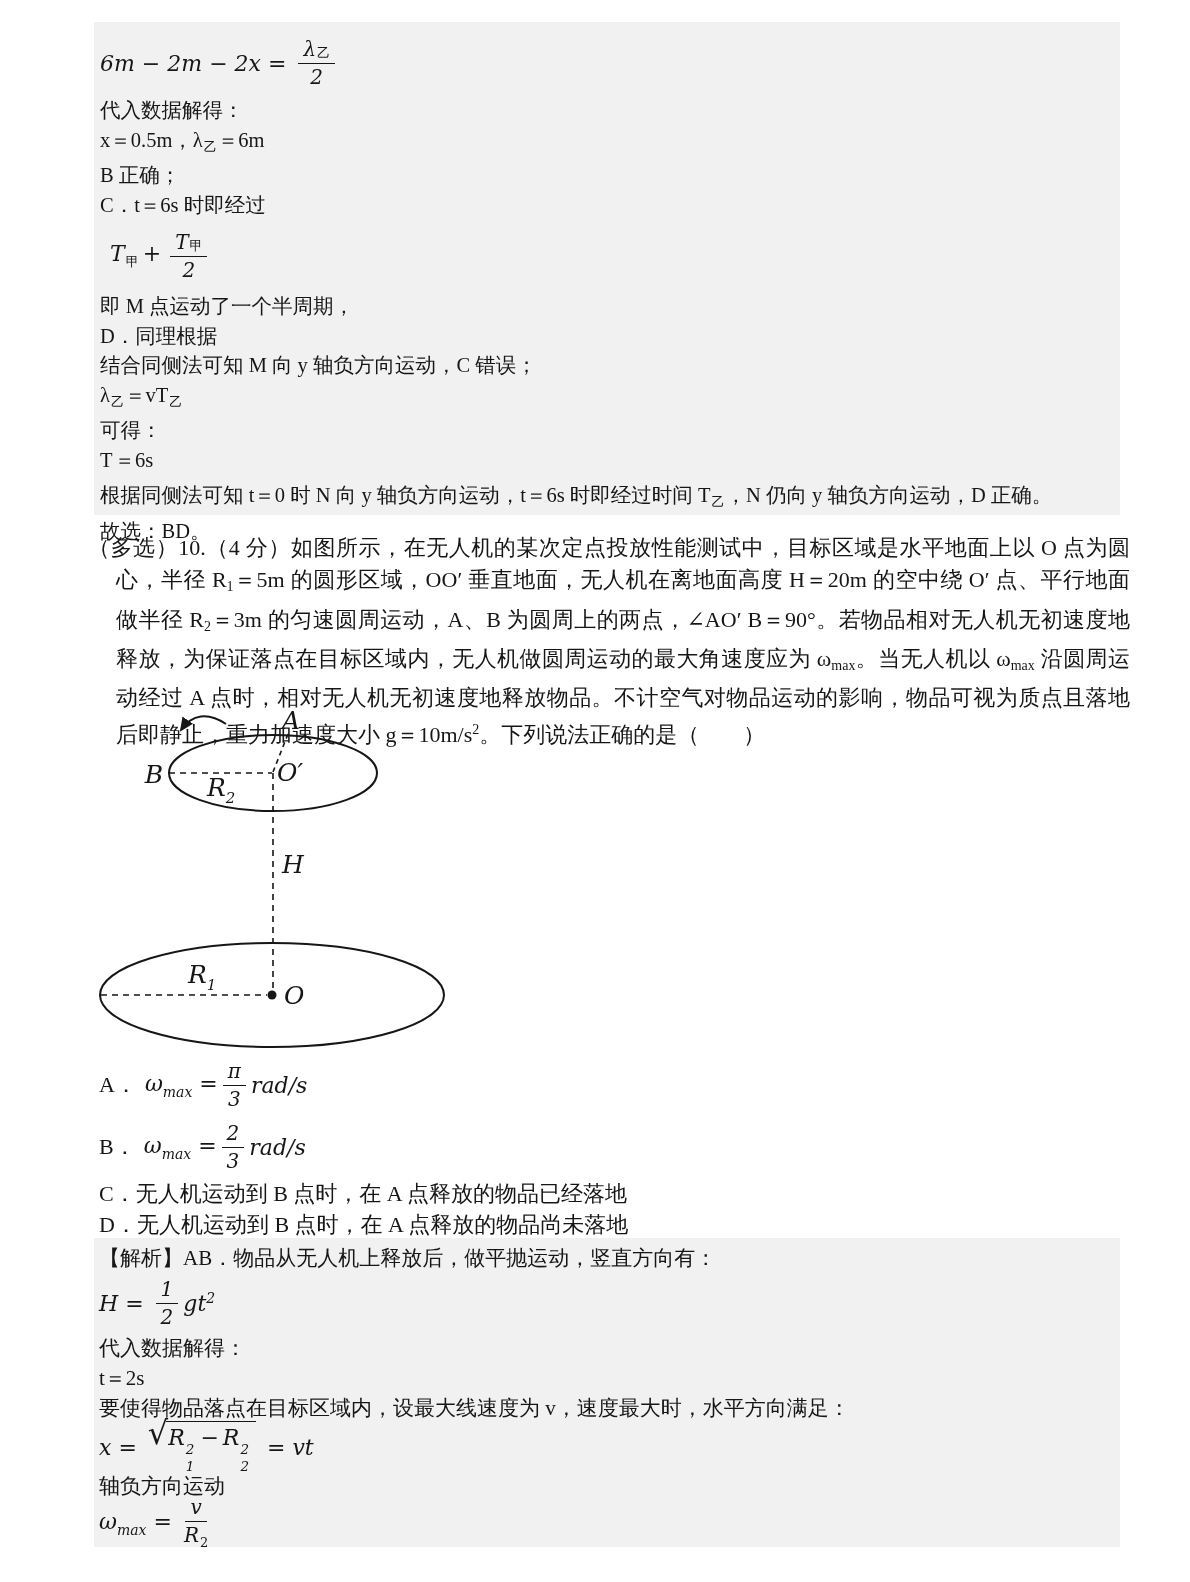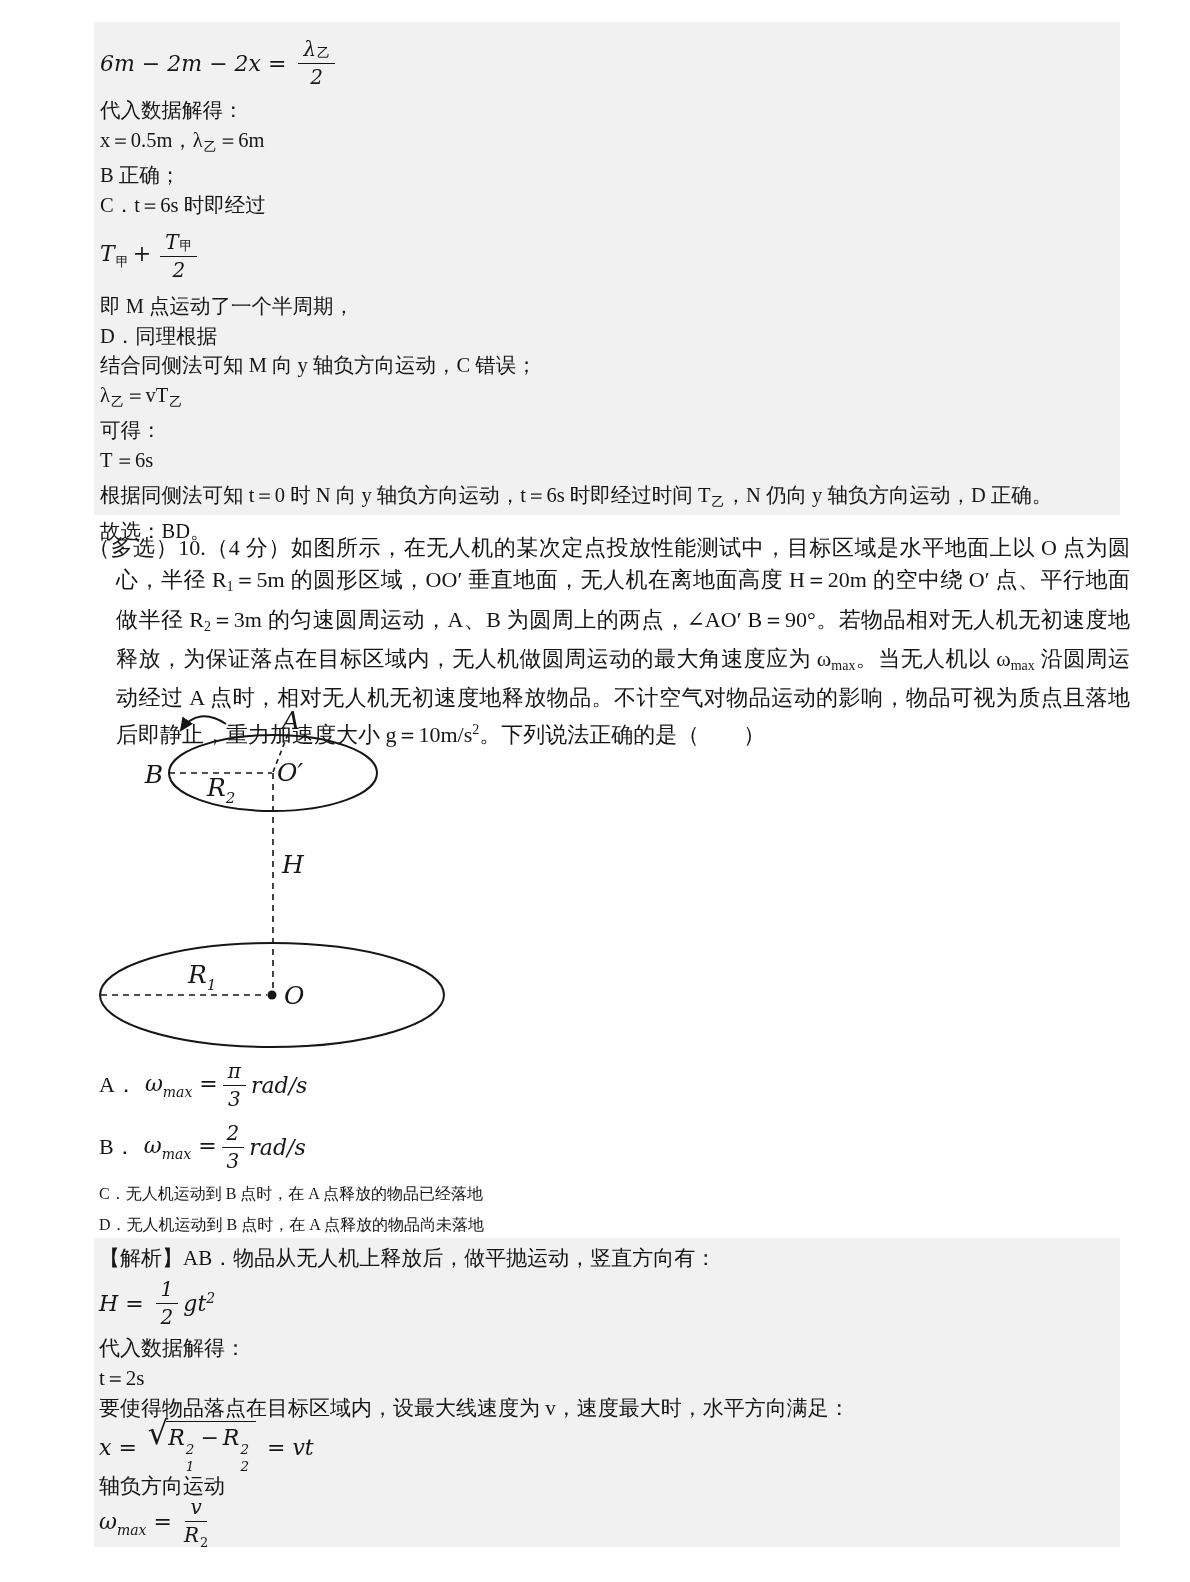--- a/index.html
+++ b/index.html
@@ -13,21 +13,21 @@
   .gb1{top:22px;height:493px;padding:12px 16px 0 6px;font-size:20.5px;}
   .gb2{top:1238px;height:309px;padding:5px 24px 0 5px;font-size:21px;}
   .txt{line-height:29.5px;white-space:nowrap;}
   .gb2 .txt{line-height:30px;}
   
   .tsub{font-size:13px;vertical-align:-4px;padding:0 1px;}
   
   .eq{display:flex;align-items:center;font-style:italic;font-family:"DejaVu Serif","Liberation Serif",serif;}
   .eq .mrow{white-space:pre;}
   .eq1{height:54px;margin:2px 0 6px 0;font-size:22px;}
-  .eq2{height:60px;margin:6px 0;font-size:22px;}
+  .eq2{height:60px;margin:6px 10px;font-size:22px;}
   .eqh{height:52px;margin:4px 0;font-size:22px;}
   .eqx{height:44px;margin:2px 0;font-size:22px;}
   .eqw{height:44px;font-size:22px;}
   .csub{font-size:13px;font-style:normal;vertical-align:-5px;padding-left:1px;}
   .lsub{font-size:14px;vertical-align:-6px;}
   .ssup{font-size:14px;vertical-align:8px;}
   .frac{display:inline-flex;flex-direction:column;align-items:center;vertical-align:middle;margin:0 5px;line-height:1.15;}
   .frac .num{display:inline-flex;align-items:flex-end;padding:0 5px 2px 5px;border-bottom:1.6px solid #161616;font-size:20px;}
   .frac .den{padding-top:2px;font-size:20px;}
   .op{padding:0 4px;}
@@ -45,21 +45,21 @@
   .qsup{font-size:14px;vertical-align:8px;}
   
   .diagram{position:absolute;left:94px;top:710px;}
   .dlabel{font-family:"DejaVu Serif","Liberation Serif",serif;font-style:italic;font-size:25px;fill:#161616;}
   .dsub{font-size:15px;}
   
   .options{position:absolute;left:99px;top:1054px;width:1010px;}
   .opt-eq{height:62px;display:flex;align-items:center;font-size:22px;}
   .opt-eq .math{display:inline-flex;align-items:center;font-style:italic;font-family:"DejaVu Serif","Liberation Serif",serif;}
   .opt-label{margin-right:8px;}
-  .opt-text{line-height:31px;font-size:16px;white-space:nowrap;}
+  .opt-text{line-height:31px;font-size:22px;white-space:nowrap;}
 </style>
 </head>
 <body>
 
 <div class="page">
 
   <section class="gray gb1">
     <div class="eq eq1">
       <span class="mrow">6m − 2m − 2x = </span>
       <span class="frac">

